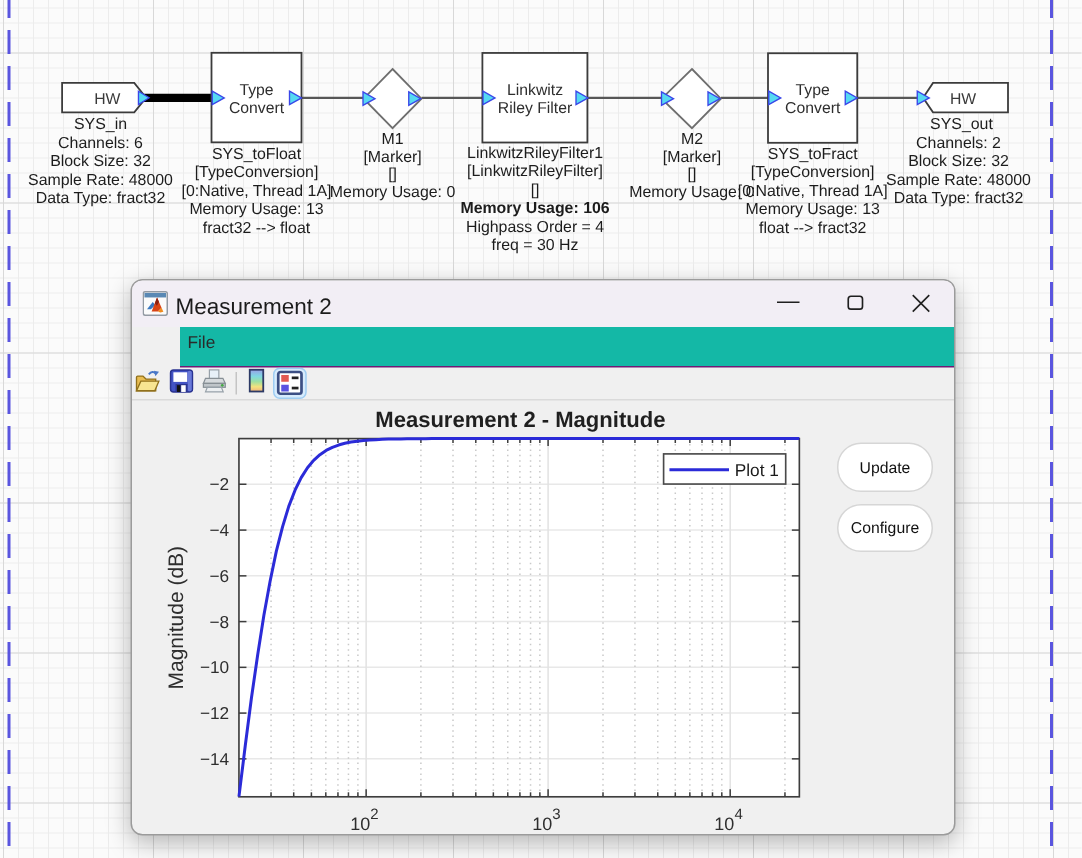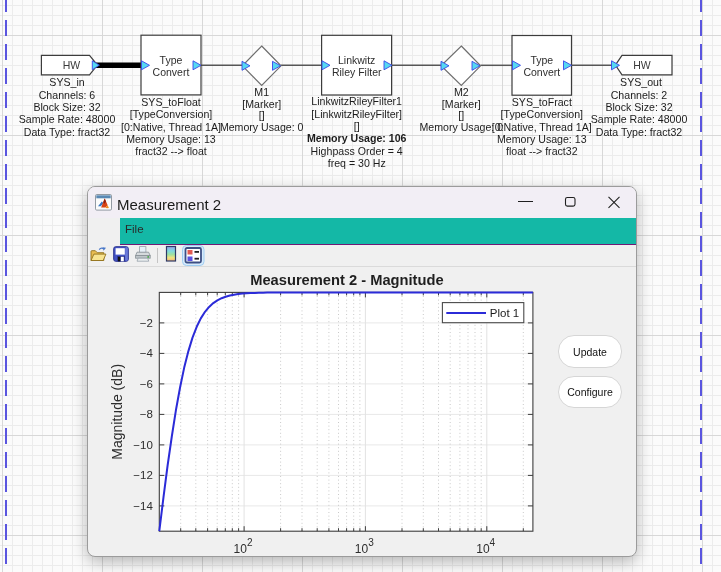--- a/index.html
+++ b/index.html
@@ -17,21 +17,21 @@
  background:repeating-linear-gradient(180deg,#5a55df 0 16px,transparent 16px 24px);}
 #win{position:absolute;left:87px;top:186px;width:548px;height:369px;
  background:#f0f0f0;border:1px solid #9b9b9b;border-radius:8px;
  box-shadow:0 5px 16px rgba(0,0,0,0.28);overflow:hidden;}
 #titlebar{position:absolute;left:0;top:0;width:100%;height:31px;background:#f2eef5;}
 #title{position:absolute;left:29px;top:9px;font-size:15px;color:#1b1b1b;}
 #menubar{position:absolute;left:0;top:31px;width:100%;height:26px;background:#14b8a6;border-bottom:5px solid #701a75;margin-left:32px;}
 #menubar span{position:absolute;left:5px;top:5px;font-size:11.5px;color:#2a2a2a;}
 #toolbar{position:absolute;left:0;top:58px;width:100%;height:21px;background:#f0f0f0;border-bottom:1px solid #dadada;}
 .btn{position:absolute;background:#fff;border:1px solid #d6d6d6;border-radius:16px;
- font-size:10.5px;color:#111;display:flex;align-items:center;justify-content:center;margin-top:40px;}
+ font-size:10.5px;color:#111;display:flex;align-items:center;justify-content:center;}
 #upd{left:470px;top:108px;width:62px;height:31px;}
 #cfg{left:470px;top:149px;width:62px;height:30px;}
 </style>
 </head>
 <body>
 <div class="dash" style="left:5px"></div>
 <div class="dash" style="left:700px"></div>
 
 <svg id="diagram" width="721" height="180" viewBox="0 0 721 180" style="position:absolute;left:0;top:0">
 

